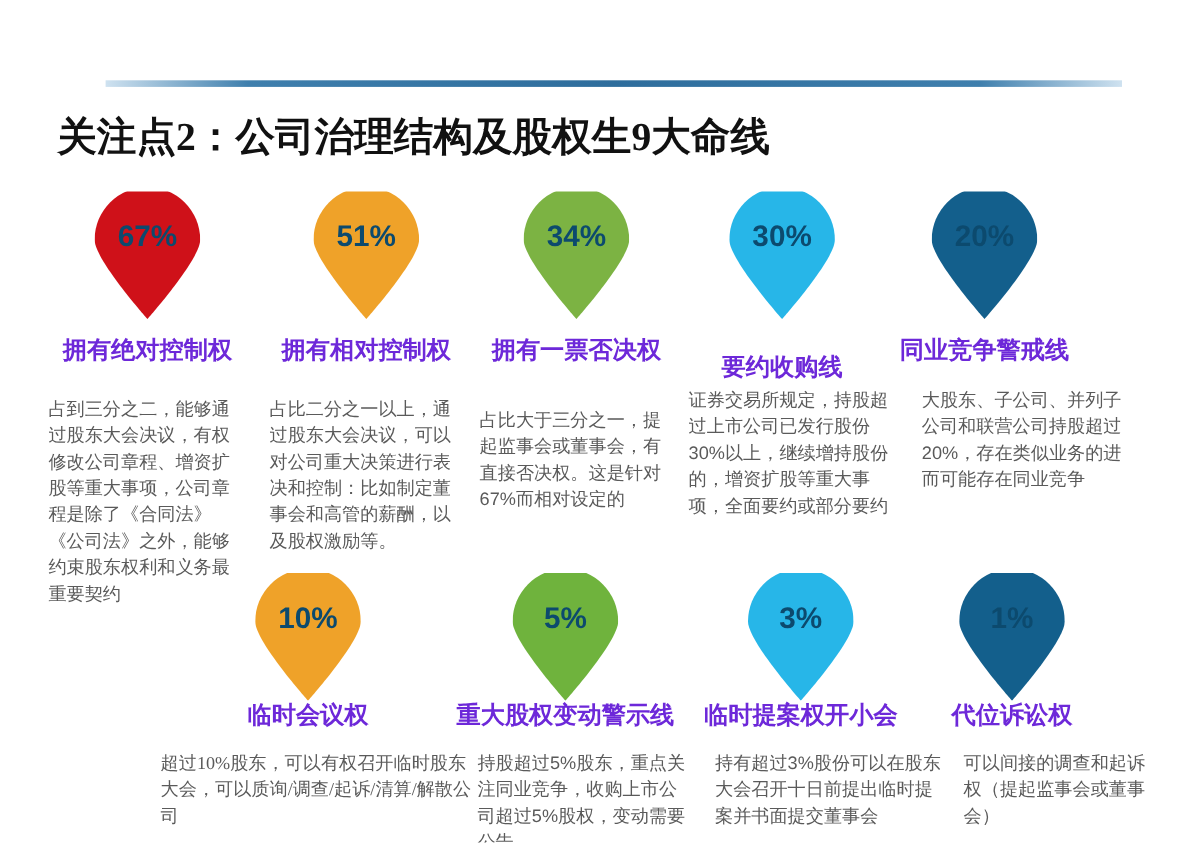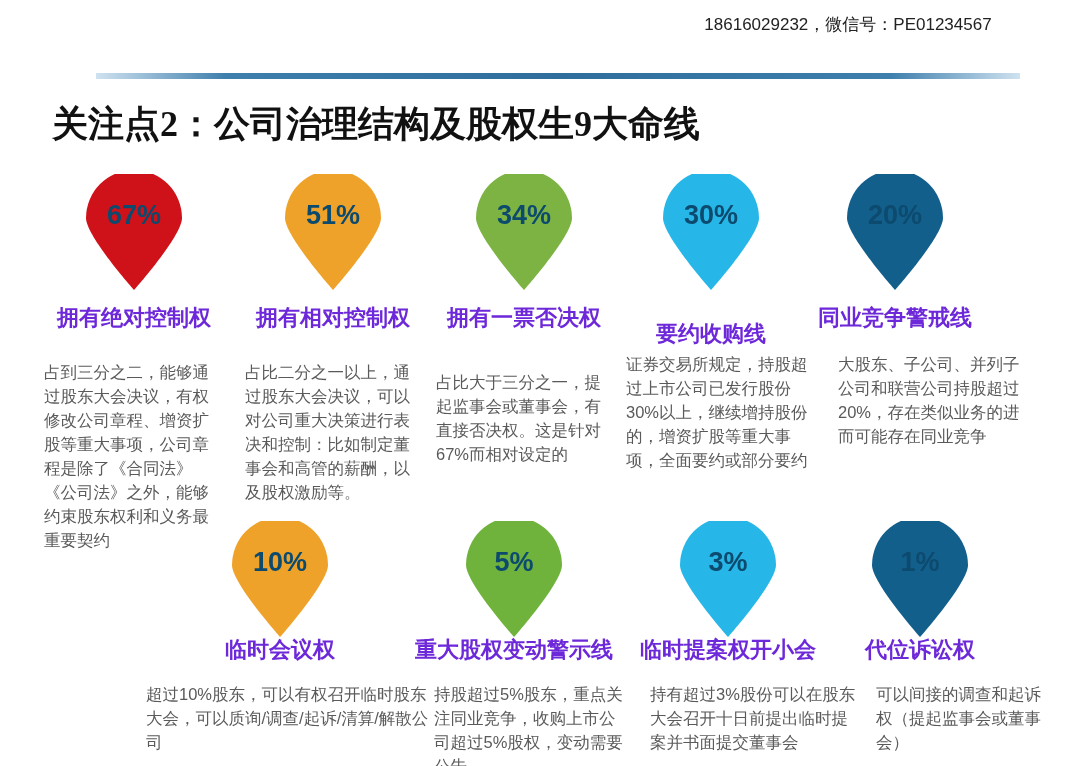--- a/index.html
+++ b/index.html
@@ -116,21 +116,20 @@
     line-height: 24px;
     color: #5a5a5a;
     text-align: left;
   }
 </style>
 </head>
 <body>
 
 <div class="header">
   <div class="header-contact">
-    <div class="contact-line2">18616029232，微信号：PE01234567</div>
   </div>
   <div class="header-rule"></div>
 </div>
 
 <div class="section-heading">关注点2：公司治理结构及股权生9大命线</div>
 
 <div class="pin" id="pin-r1-0" style="left:86px;  top:174px;">
   <svg class="pin-shape" viewBox="0 0 96 116">
     <path id="p-r1-0" d="M48 116 C 48 116, 0 62, 0 44 A 48 48 0 1 1 96 44 C 96 62, 48 116, 48 116 Z" fill="#cf1119"></path>
   </svg>
@@ -203,16 +202,16 @@
     <path id="p-r2-3" d="M48 116 C 48 116, 0 62, 0 44 A 48 48 0 1 1 96 44 C 96 62, 48 116, 48 116 Z" fill="#135f8c"></path>
   </svg>
   <div class="pin-value">1%</div>
 </div>
 
 <div class="pin-label" style="left:190px; top:635px; width:180px;">临时会议权</div>
 <div class="pin-label" style="left:412px; top:635px; width:204px;">重大股权变动警示线</div>
 <div class="pin-label" style="left:638px; top:635px; width:180px;">临时提案权开小会</div>
 <div class="pin-label" style="left:852px; top:635px; width:136px;">代位诉讼权</div>
 
-<div class="desc" style="left:146px; top:682px; width:284px;">超过10%股东，可以有权召开临时股东大会，可以质询/调查/起诉/清算/解散公司</div>
+<div class="desc" style="left:146px; top:682px; width:284px;font-family:Liberation Serif, serif;">超过10%股东，可以有权召开临时股东大会，可以质询/调查/起诉/清算/解散公司</div>
 <div class="desc" style="left:434px; top:682px; width:196px;">持股超过5%股东，重点关注同业竞争，收购上市公司超过5%股权，变动需要公告</div>
 <div class="desc" style="left:650px; top:682px; width:212px;">持有超过3%股份可以在股东大会召开十日前提出临时提案并书面提交董事会</div>
 <div class="desc" style="left:876px; top:682px; width:168px;">可以间接的调查和起诉权（提起监事会或董事会）</div>
 
 </body></html>

